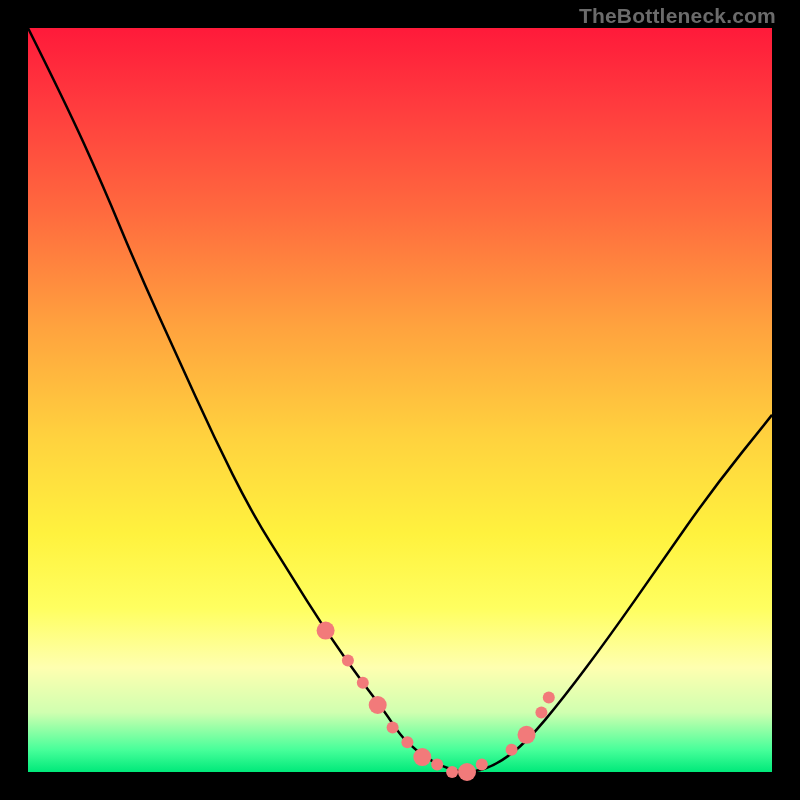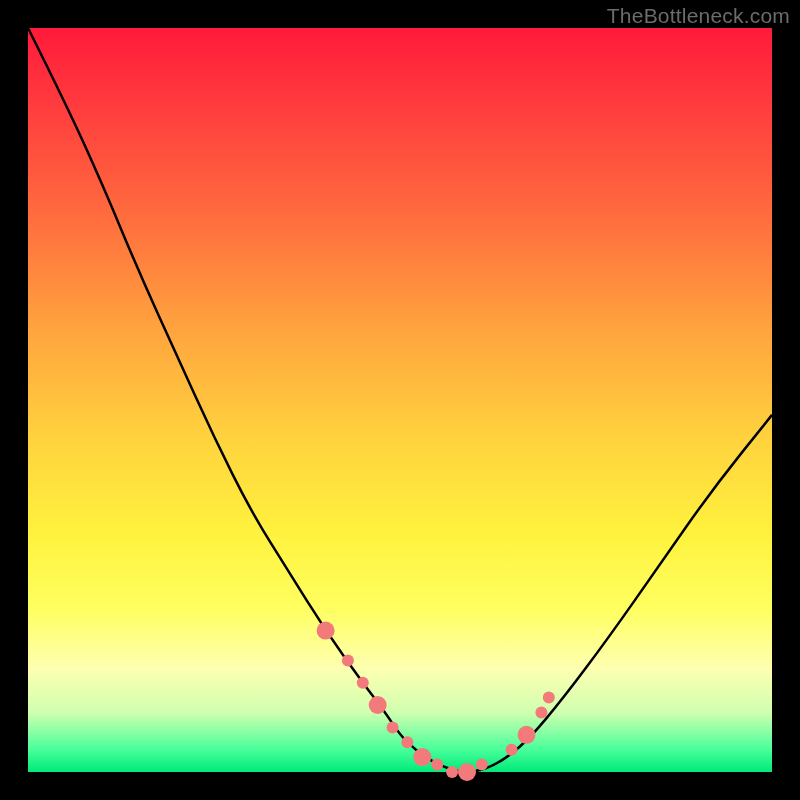--- a/index.html
+++ b/index.html
@@ -26,24 +26,24 @@
       #fff23e 68%,
       #ffff60 78%,
       #feffb0 86%,
       #d0ffb0 92%,
       #48ff9a 97%,
       #00e97a 100%);
   }
   .watermark {
     position: absolute;
     top: 4px;
-    right: 10px;
+    right: 24px;
     color: #6b6b6b;
     font-size: 21px;
-    font-weight: 400;
+    font-weight: 700;
     letter-spacing: 0.2px;
   }
   svg.curve {
     position: absolute;
     left: 0;
     top: 0;
     width: 744px;
     height: 744px;
     overflow: visible;
   }

